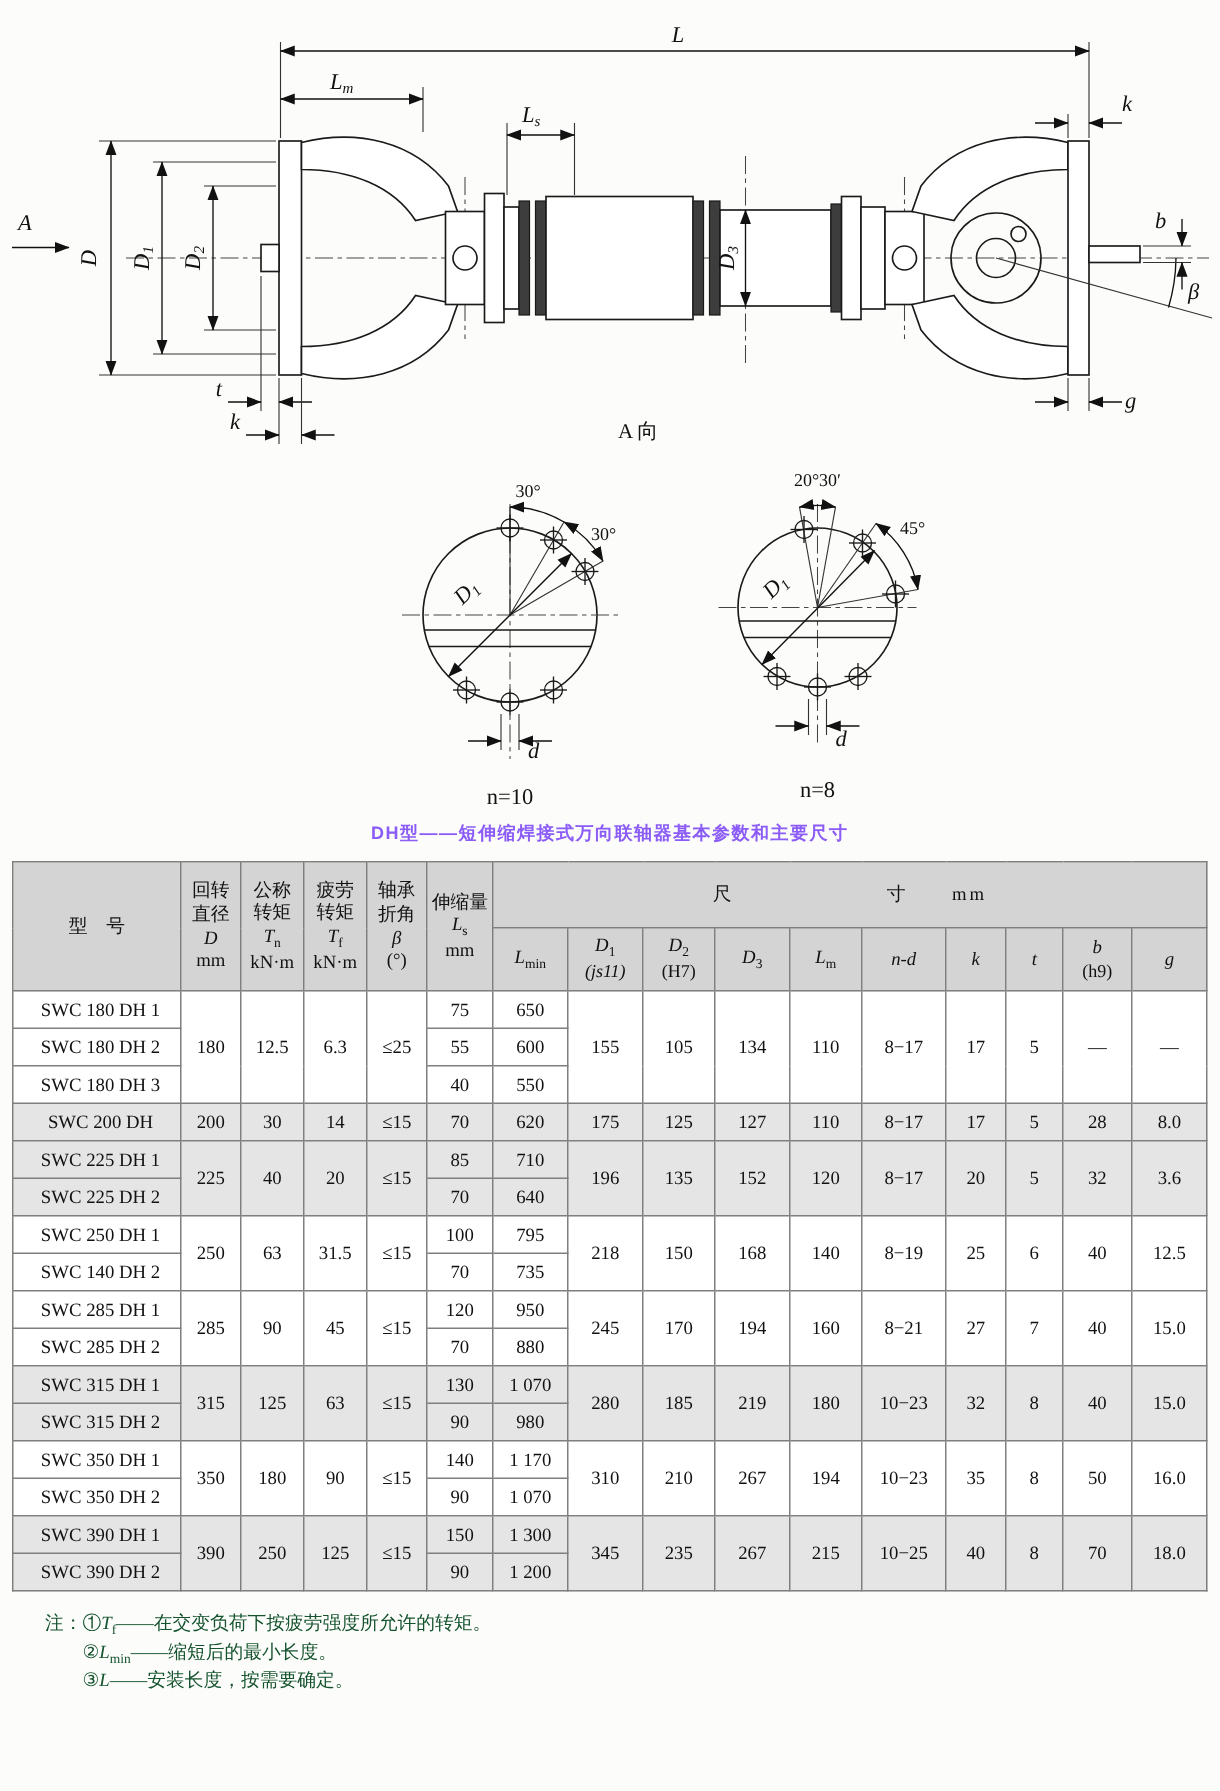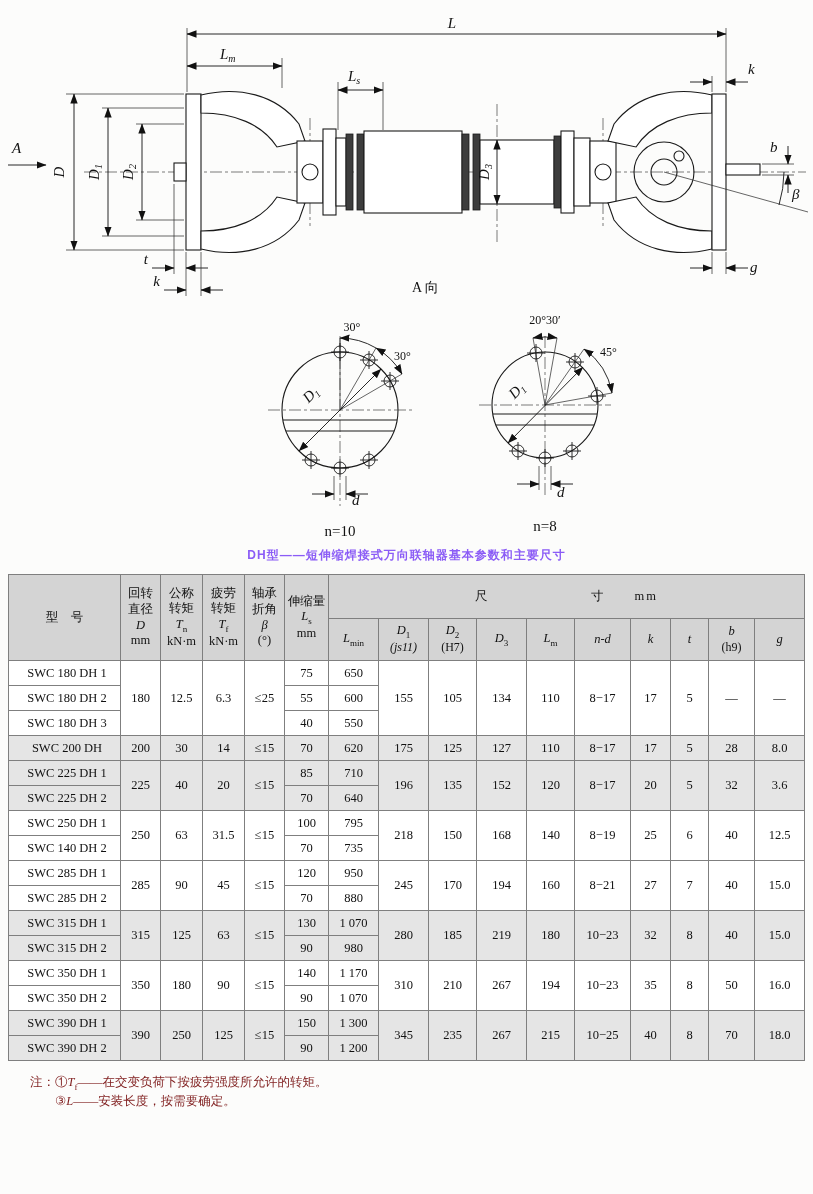--- a/index.html
+++ b/index.html
@@ -31,21 +31,21 @@
   .spec-table thead th{background:#d4d4d4;font-weight:normal;line-height:1.25;}
   .hr2 th{height:42px;}
   .size-h{height:44px;letter-spacing:2px;}
   .spec-table tbody td{height:25px;background:#fff;}
   .spec-table tbody tr.shade td{background:#e5e5e5;}
   td.model{text-align:center;padding-left:7px;white-space:nowrap;}
   .it{font-style:italic;}
   .sm{font-size:12px;}
   .spec-table sub,.notes sub{font-size:9px;line-height:1;}
   
-  .notes{margin:12px 0 12px 30px;font-size:12.5px;color:#7f1d1d;}
+  .notes{margin:12px 0 12px 30px;font-size:12.5px;color:#14532d;}
   .note-line{line-height:19px;}
 </style>
 </head>
 <body>
 
 <div class="page">
 
   <svg width="813" height="545" viewBox="0 0 813 545" xmlns="http://www.w3.org/2000/svg">
     <defs>
       <marker id="arw" viewBox="0 0 10 10" refX="9.5" refY="5" markerWidth="10" markerHeight="10" markerUnits="userSpaceOnUse" orient="auto-start-reverse">
@@ -501,16 +501,17 @@
         <tr class="shade">
           <td class="model">SWC 390 DH 2</td>
           <td>90</td>
           <td>1 200</td>
         </tr>
       </tbody>
     </table>
 
   <div class="notes">
       <div class="note-line" style="padding-left: 0px;"><span>注：①</span><span class="it">T</span><sub>f</sub><span>——在交变负荷下按疲劳强度所允许的转矩。</span></div>
+      <div class="note-line" style="padding-left: 25px;"><span>②</span><span class="it">L</span><sub>min</sub><span>——缩短后的最小长度。</span></div>
       <div class="note-line" style="padding-left: 25px;"><span>③</span><span class="it">L</span><span>——安装长度，按需要确定。</span></div>
     </div>
 
 </div>
 
 </body></html>

